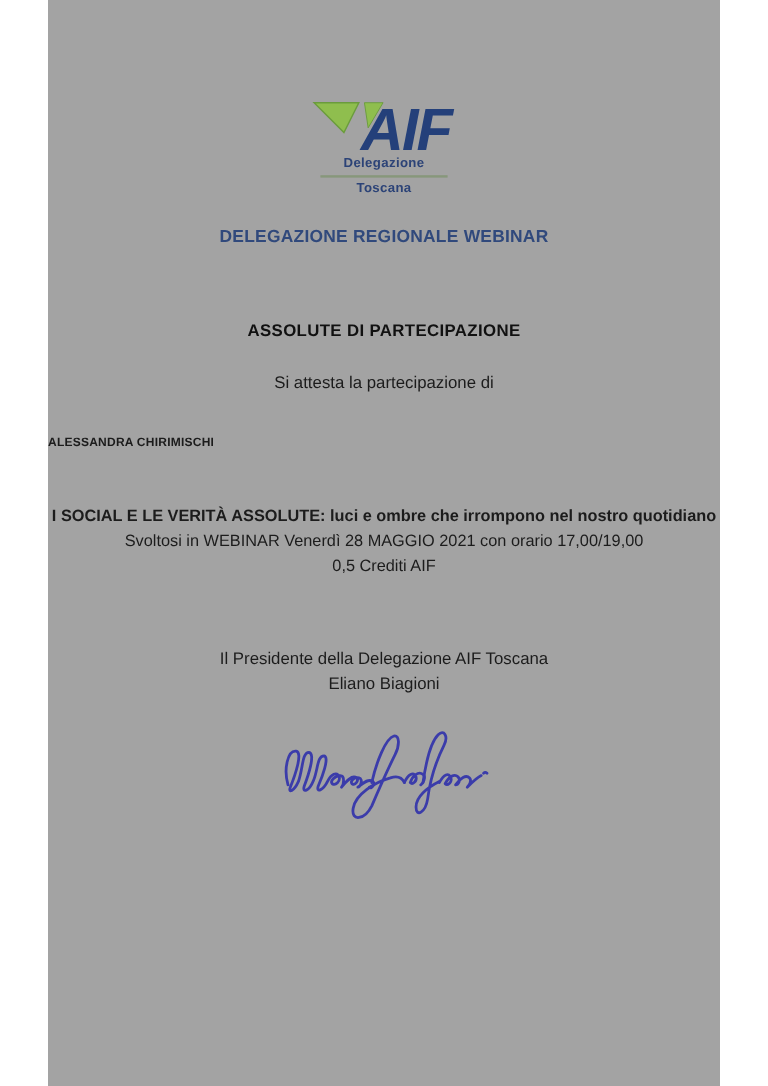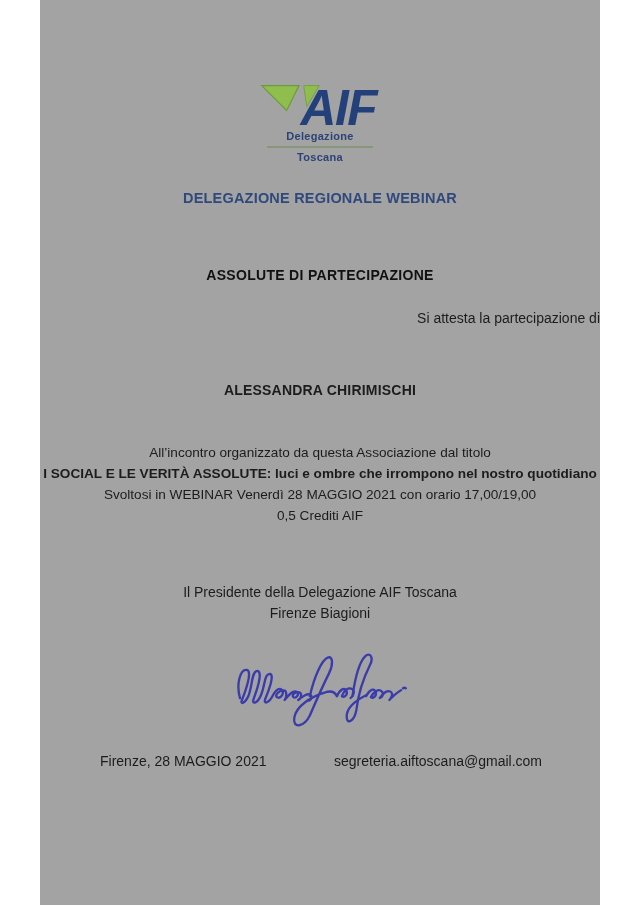--- a/index.html
+++ b/index.html
@@ -51,27 +51,27 @@
   .cert-title {
     margin-top: 60px;
     text-align: center;
     font-size: 14px;
     font-weight: bold;
     letter-spacing: 0.3px;
     color: #111;
   }
   .cert-intro {
     margin-top: 27px;
-    text-align: right;
+    text-align: center;
     font-size: 14px;
   }
   .participant-name {
-    margin-top: 56px;
-    text-align: center;
-    font-size: 14px;
+    margin-top: 38px;
+    text-align: left;
+    font-size: 10px;
     font-weight: bold;
     letter-spacing: 0.2px;
   }
   .details {
     margin-top: 44px;
     text-align: center;
     font-size: 13.6px;
     line-height: 21px;
   }
   .details .line { white-space: nowrap; }
@@ -116,29 +116,28 @@
     <div class="org-subtitle">DELEGAZIONE REGIONALE WEBINAR</div>
   </div>
 
   <div class="cert-title">ASSOLUTE DI PARTECIPAZIONE</div>
 
   <div class="cert-intro">Si attesta la partecipazione di</div>
 
   <div class="participant-name">ALESSANDRA CHIRIMISCHI</div>
 
   <div class="details">
-    <div class="line">All’incontro organizzato da questa Associazione dal titolo</div>
     <div class="line bold">I SOCIAL E LE VERITÀ ASSOLUTE: luci e ombre che irrompono nel nostro quotidiano</div>
     <div class="line">Svoltosi in WEBINAR Venerdì 28 MAGGIO 2021 con orario 17,00/19,00</div>
     <div class="line">0,5 Crediti AIF</div>
   </div>
 
   <div class="president">
     <div>Il Presidente della Delegazione AIF Toscana</div>
-    <div>Firenze Biagioni</div>
+    <div>Eliano Biagioni</div>
   </div>
 
   <div class="signature-wrap">
     <svg class="signature-svg" viewBox="0 0 190 100" xmlns="http://www.w3.org/2000/svg">
       <g fill="none" stroke="#3b3caa" stroke-width="2.4" stroke-linecap="round" stroke-linejoin="round">
         <path d="M12,64 C8,50 12,34 19,35 C25,36 18,56 14,66 C12,71 17,70 21,61
                  C25,50 24,36 30,36 C36,37 29,57 26,65 C24,71 30,70 34,60
                  C38,50 37,39 43,39 C48,40 41,58 38,65 C36,71 42,69 46,61
                  C49,55 54,52 56,57 C57,61 53,65 50,63 C48,61 52,56 57,56 C61,56 60,64 58,66
                  C62,61 67,55 71,58 C73,60 70,65 67,63 C65,61 69,57 73,58 C77,59 74,66 72,66
@@ -151,18 +150,14 @@
         <path d="M128,62 C130,48 134,28 141,21 C146,16 150,22 146,30
                  C140,42 134,60 132,76 C130,88 122,92 122,83 C122,74 132,66 142,61"></path>
         <path d="M142,62 C146,55 150,53 152,58 C153,62 149,65 147,63
                  C150,57 155,54 158,57 C161,60 158,64 156,64
                  C160,58 165,55 168,58 C170,60 168,64 166,66 C170,62 174,58 178,56"></path>
         <path d="M180,54 C181,53 182,53 183,54"></path>
       </g>
     </svg>
   </div>
 
-  <div class="footer">
-    <span>Firenze, 28 MAGGIO 2021</span>
-    <span>segreteria.aiftoscana@gmail.com</span>
-  </div>
 
 </div>
 
 </body></html>

